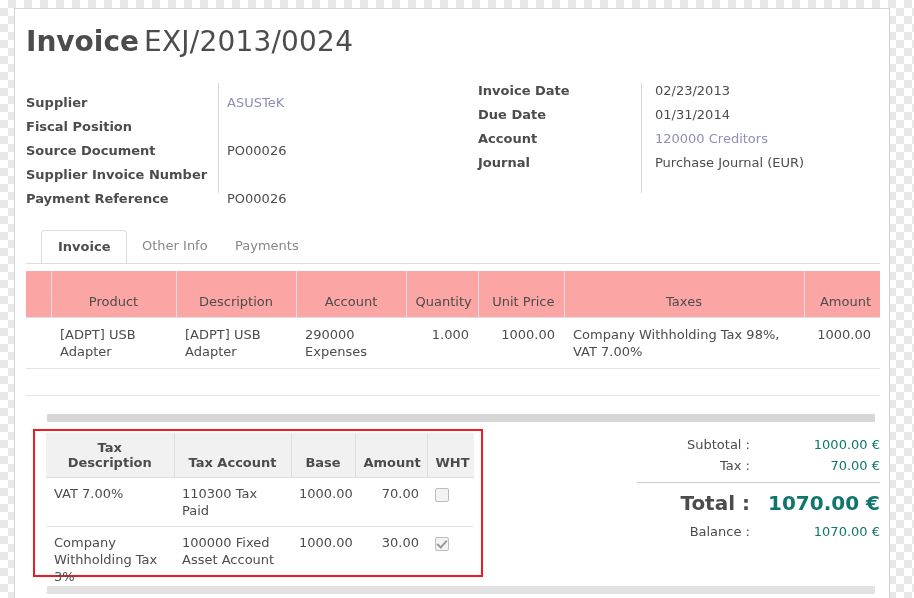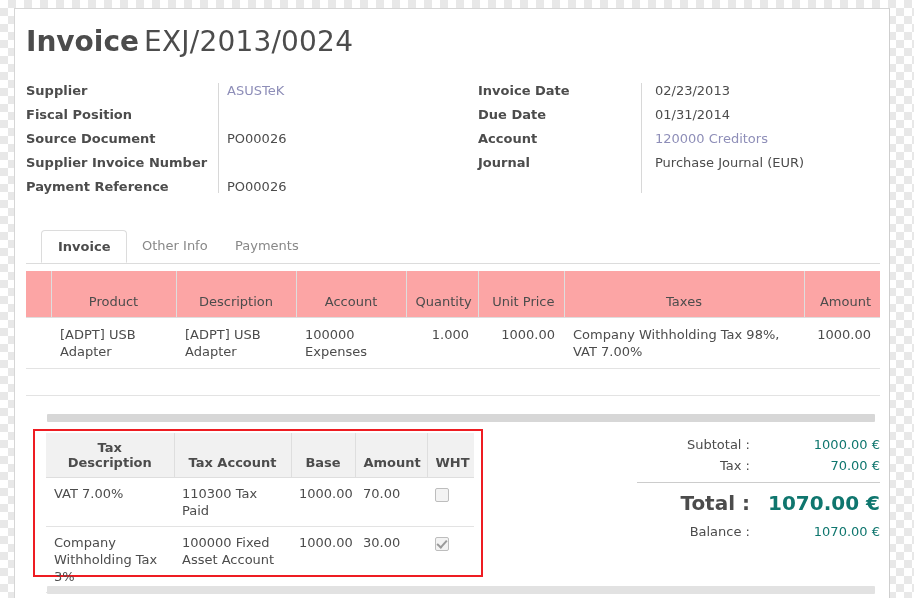--- a/index.html
+++ b/index.html
@@ -43,21 +43,21 @@
   .doc-title .t-strong { font-weight: bold; }
   .doc-title .t-num { font-weight: normal; margin-left: 5px; letter-spacing: 0.2px; }
 
   
   .hdr {
     position: absolute;
     left: 11px; top: 70px;
     width: 854px; height: 125px;
   }
   .hdr-col { position: absolute; top: 0; }
-  .hdr-col.left  { left: 0px;   width: 400px; }
+  .hdr-col.left  { left: 0px;   width: 400px; margin-top: 12px; }
   .hdr-col.right { left: 452px; width: 400px; }
 
   .hdr-divider {
     position: absolute; top: 4px;
     width: 1px; height: 110px;
     background: #d8d8d8;
   }
   .hdr-divider.l { left: 192px; }
   .hdr-divider.r { left: 615px; }
 
@@ -184,21 +184,21 @@
   }
   .taxtbl th.num { text-align: right; }
   .taxtbl th.last { border-right: none; text-align: left; }
   .taxtbl td {
     padding: 7px 8px;
     vertical-align: top;
     border-bottom: 1px solid #e3e3e3;
     line-height: 17px;
     color: #4c4c4c;
   }
-  .taxtbl td.num { text-align: left; }
+  .taxtbl td.num { text-align: right; }
   .taxtbl td.chk { text-align: left; padding-left: 8px; }
   .taxtbl tr.tail td { height: 14px; border-bottom: 1px solid #e3e3e3; padding: 0; }
 
   .cbox {
     display: inline-block;
     width: 12px; height: 12px;
     border: 1px solid #bdbdbd;
     background: #f3f3f3;
     border-radius: 2px;
     position: relative;
@@ -330,21 +330,21 @@
         <th class="num">Unit Price</th>
         <th>Taxes</th>
         <th class="last">Amount</th>
       </tr>
     </thead>
     <tbody>
       <tr>
         <td></td>
         <td>[ADPT] USB Adapter</td>
         <td>[ADPT] USB Adapter</td>
-        <td>100000 Expenses</td>
+        <td>290000 Expenses</td>
         <td class="num">1.000</td>
         <td class="num">1000.00</td>
         <td>Company Withholding Tax 98%, VAT 7.00%</td>
         <td class="num">1000.00</td>
       </tr>
       <tr class="spacer">
         <td colspan="8"></td>
       </tr>
       <tr class="spacer2">
         <td colspan="8"></td>

